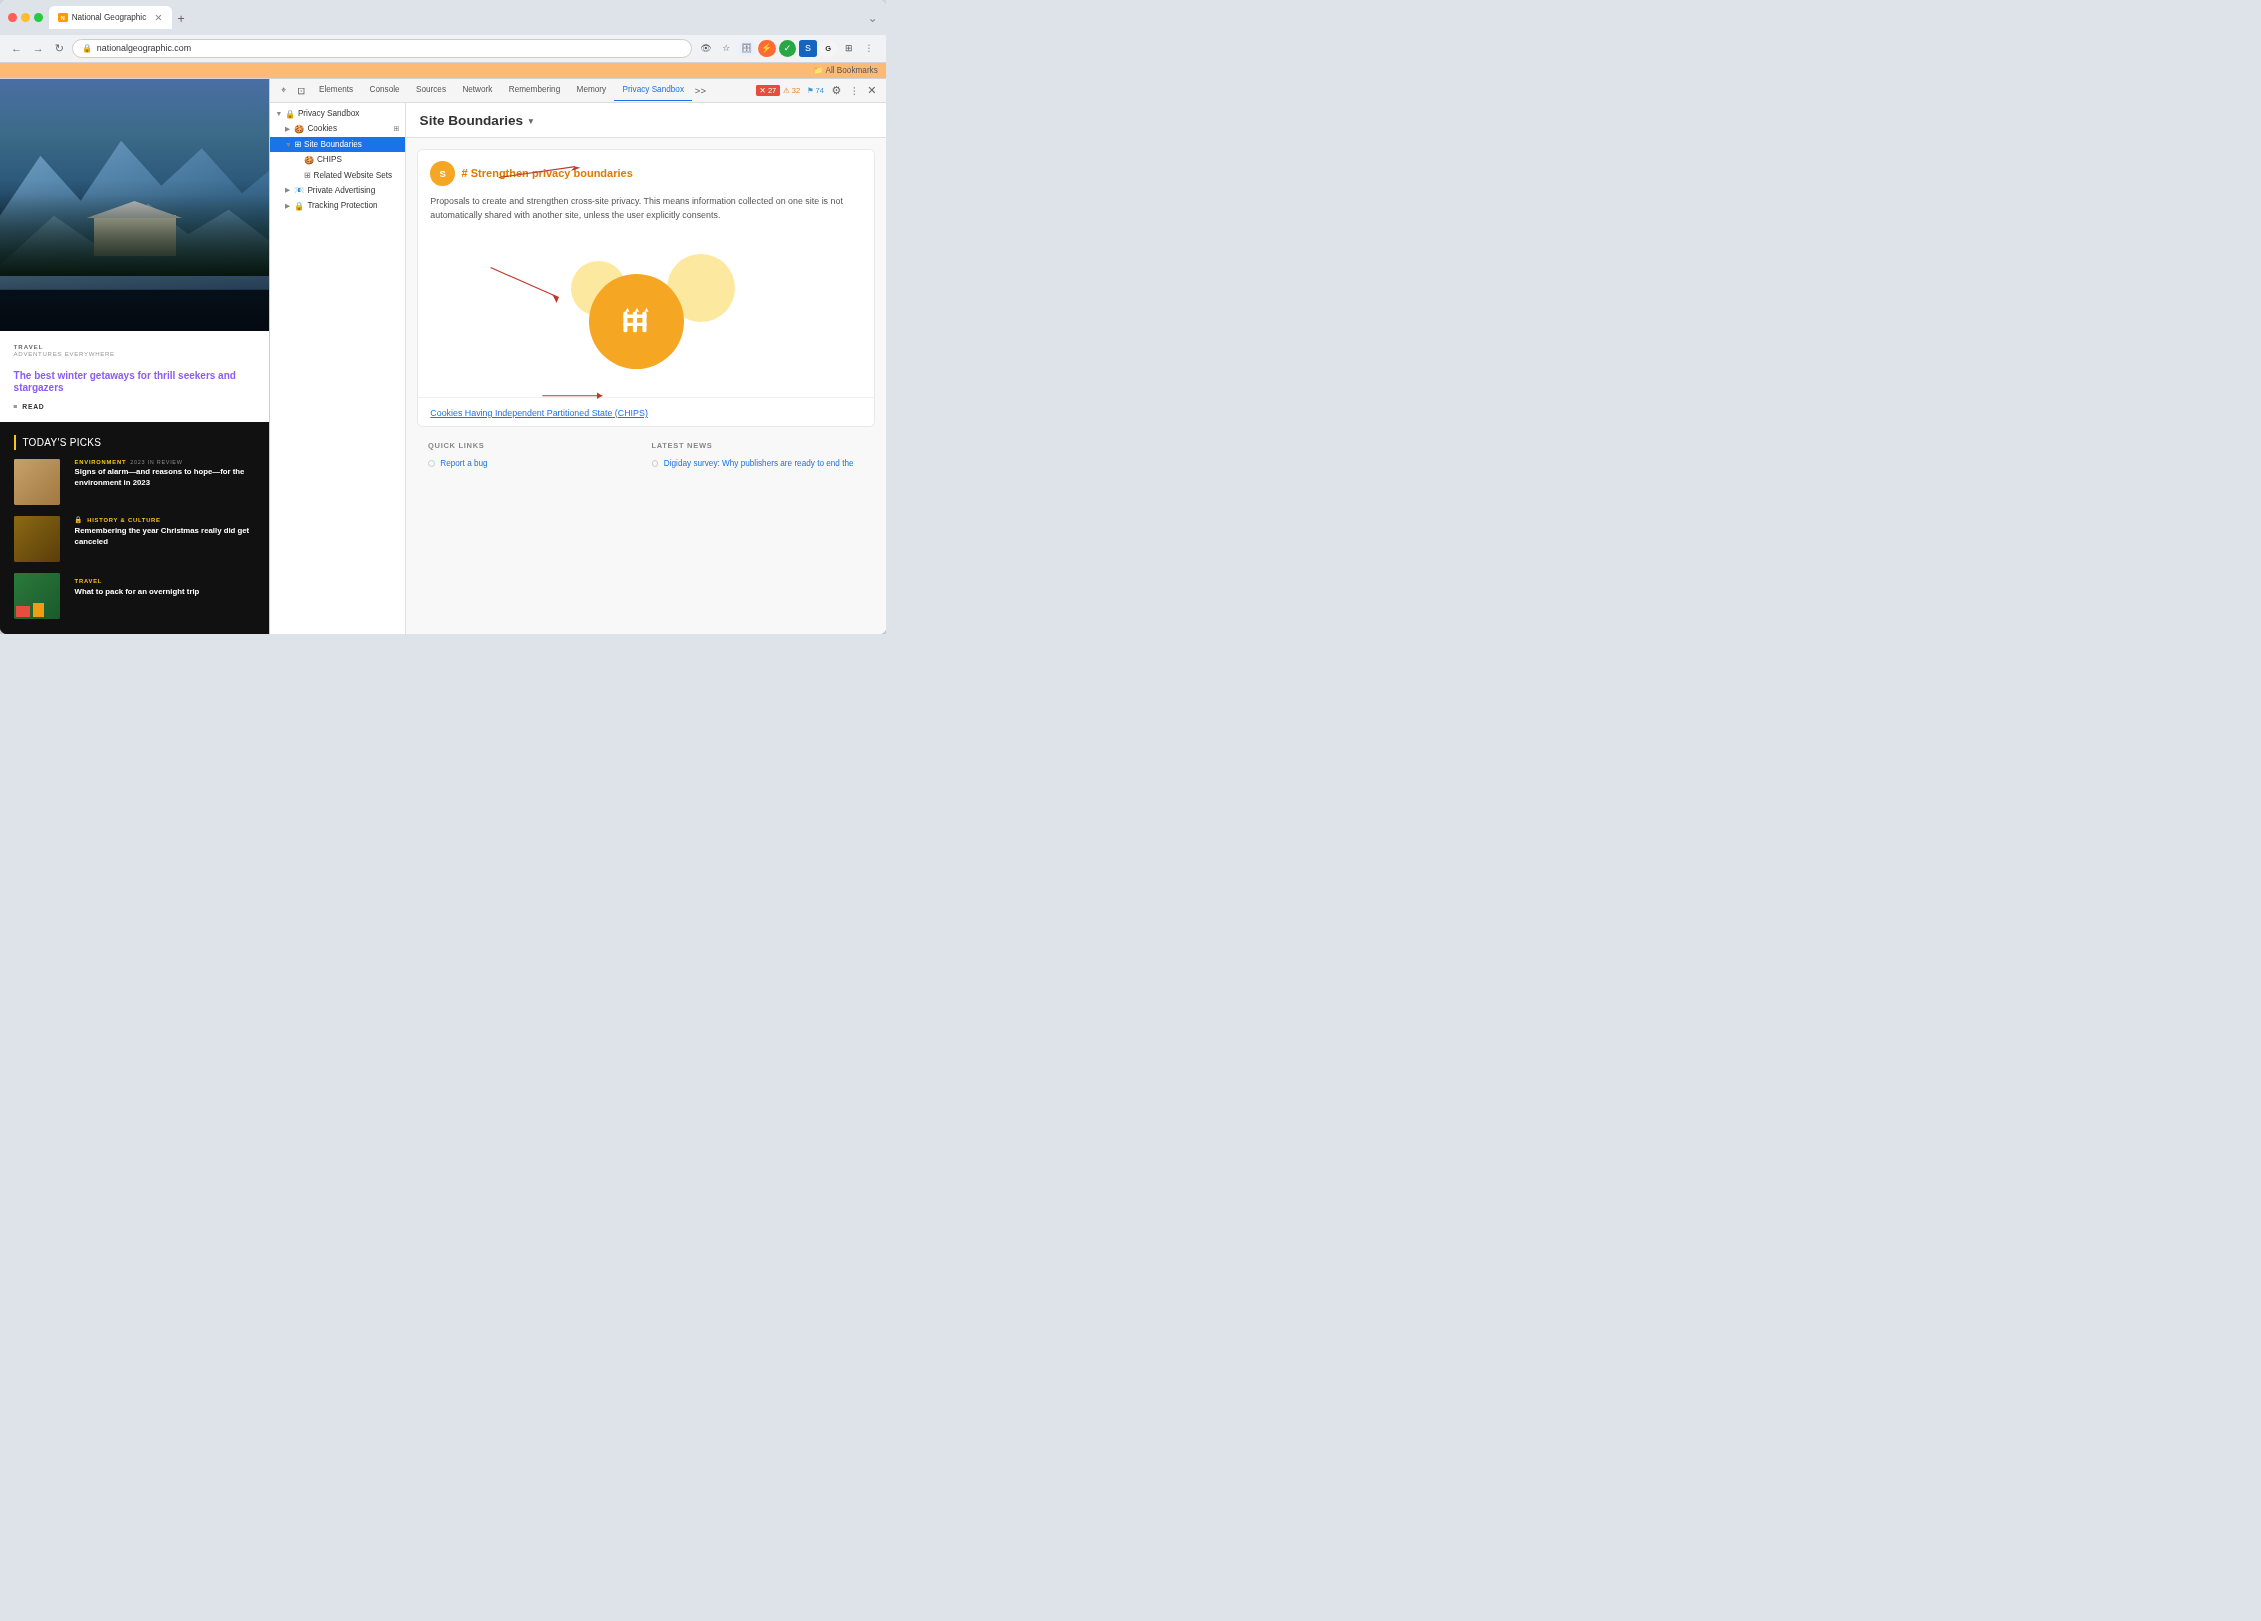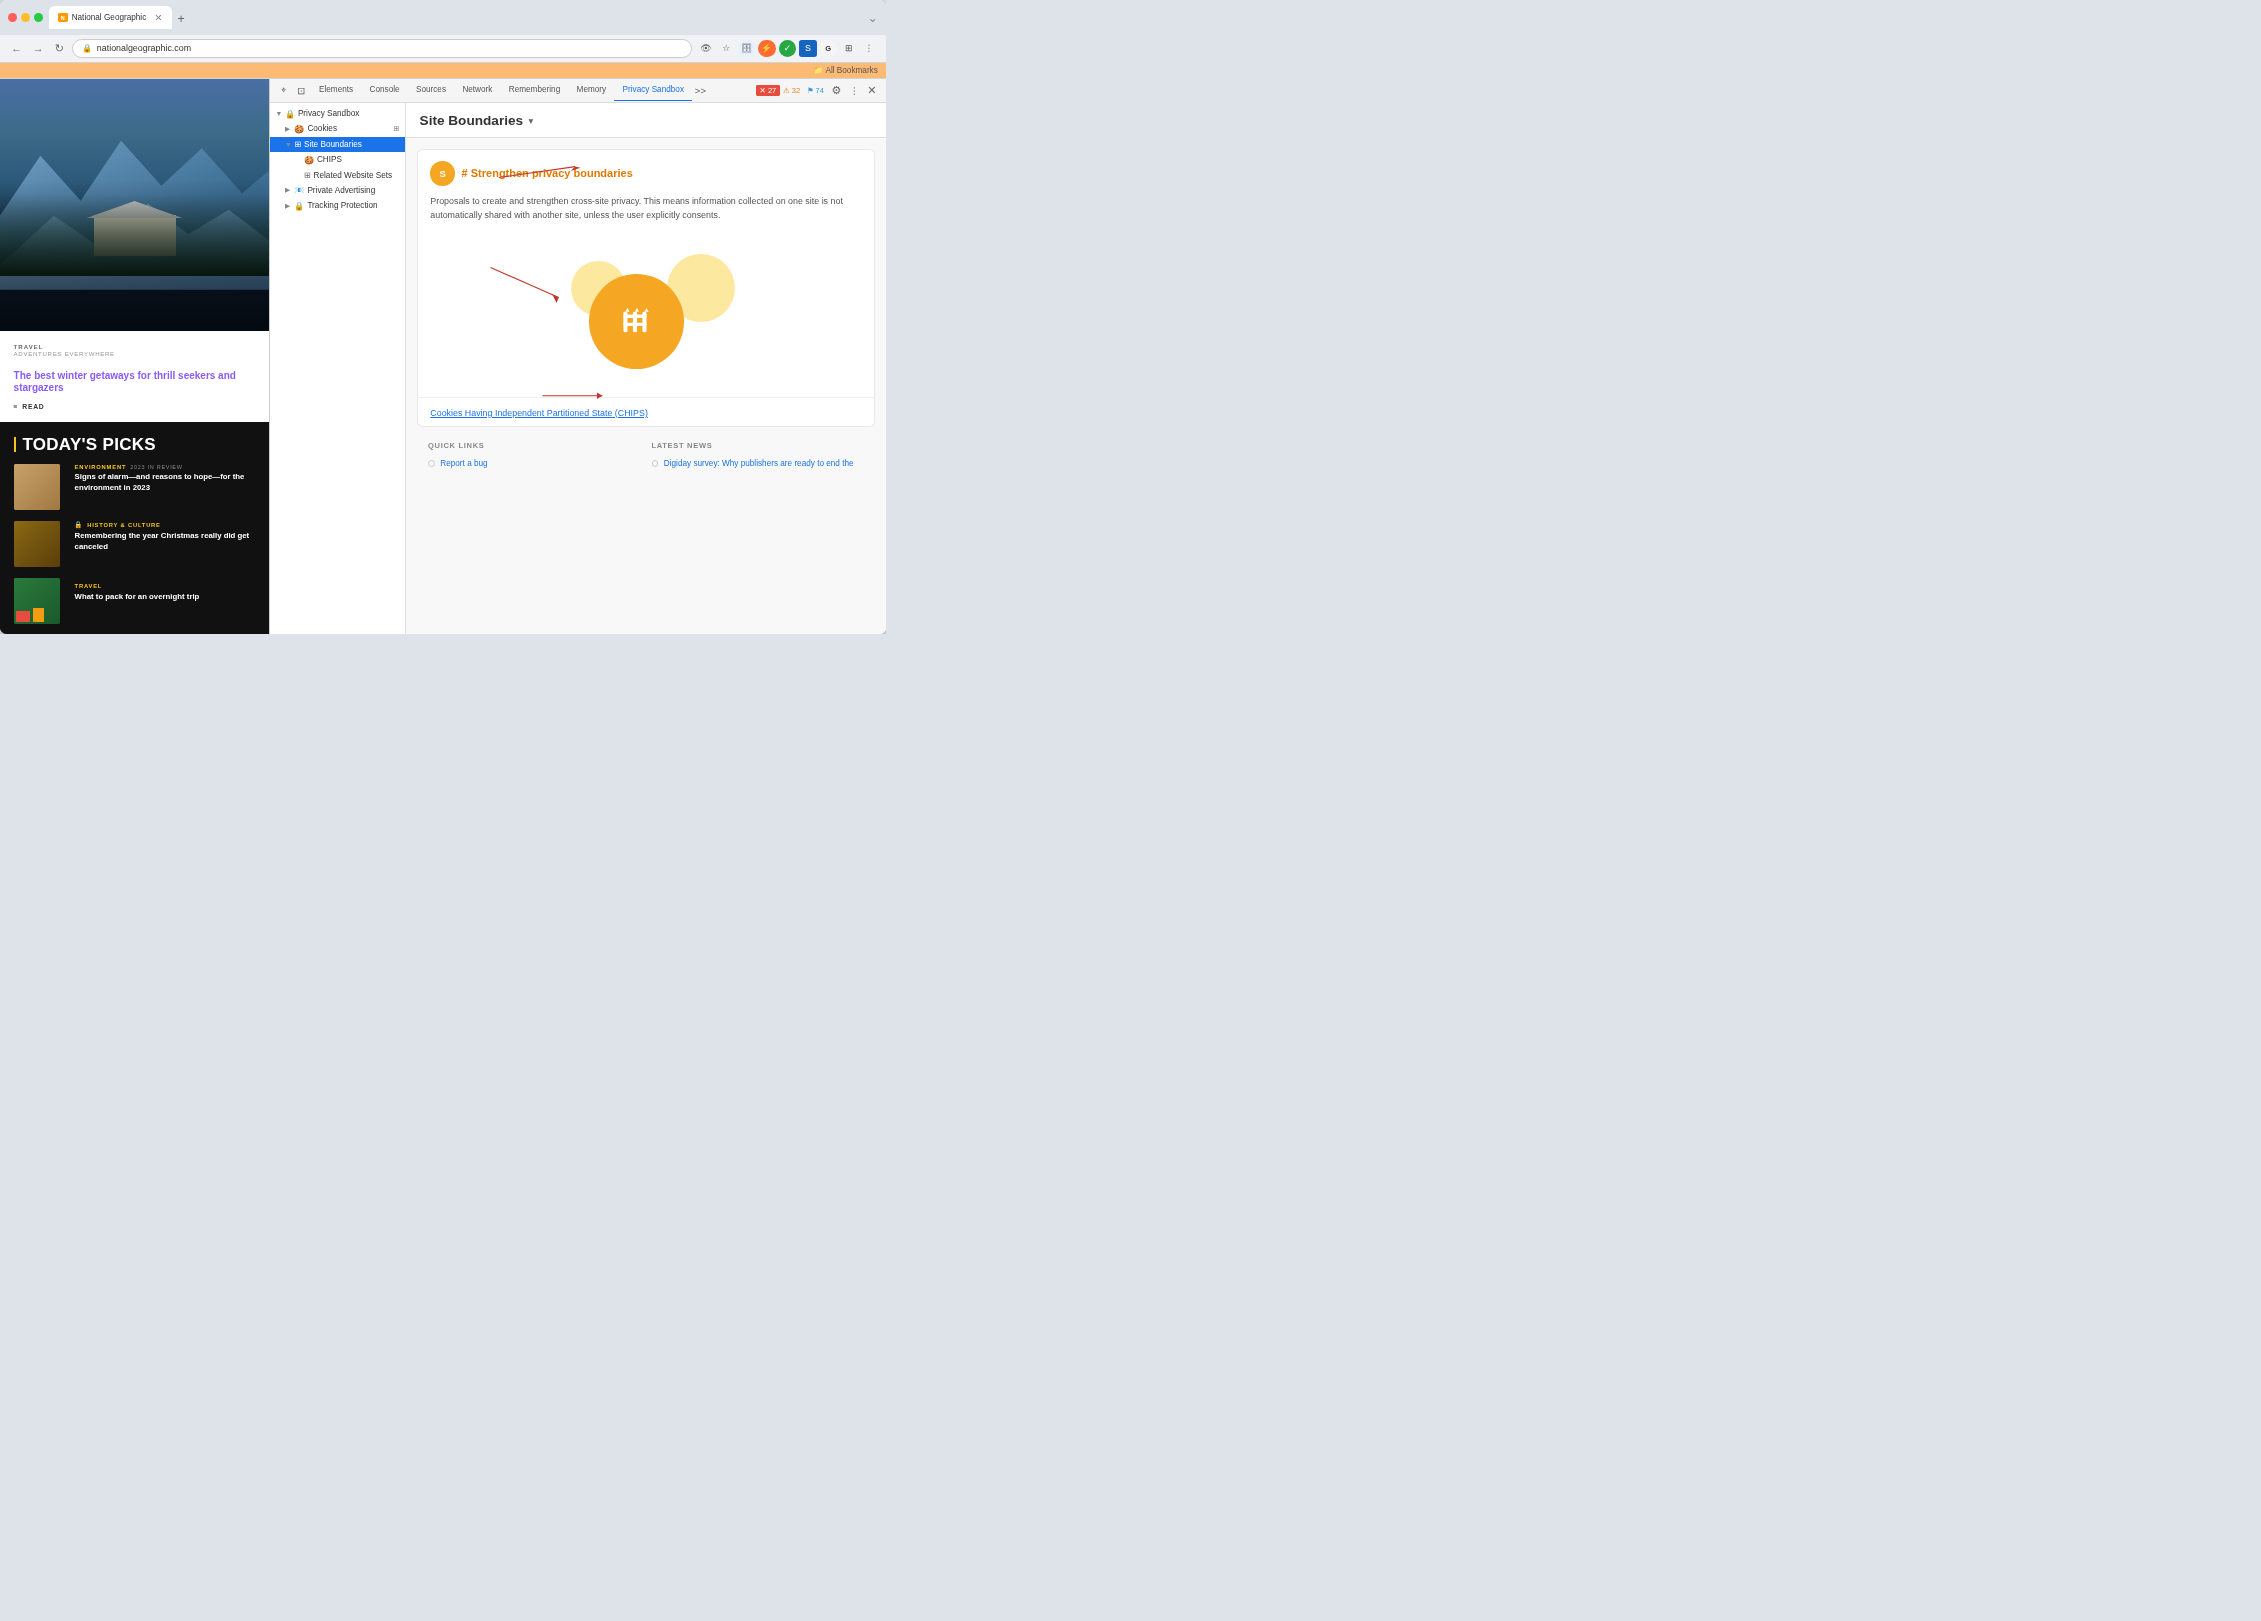--- a/index.html
+++ b/index.html
@@ -46,21 +46,21 @@
     .trees { position: absolute; bottom: 55px; left: 0; right: 0; height: 82px; background: linear-gradient(to bottom, transparent, #0d2818 100%); }
     .hero-card { background: #fff; padding: 12.3px 13.6px; }
     .hero-category { font-size: 6.1px; font-weight: 700; letter-spacing: 1px; color: #666; text-transform: uppercase; }
     .hero-subcategory { font-size: 6.1px; color: #999; text-transform: uppercase; letter-spacing: 0.7px; }
     .hero-title { font-size: 10px; font-weight: 700; color: #8b5cf6; line-height: 1.25; margin-top: 13px; }
     .hero-read { display: flex; align-items: center; gap: 4.1px; margin-top: 8.2px; font-size: 6.8px; font-weight: 600; letter-spacing: 0.7px; color: #333; }
 
     .todays-picks { background: #111; padding: 12.3px 13.6px; }
     .picks-header { display: flex; align-items: center; gap: 6.8px; margin-bottom: 9.5px; }
     .picks-accent { width: 2px; height: 15px; background: #f5c518; flex-shrink: 0; }
-    .picks-title { font-size: 17px; font-weight: 700; color: #fff; letter-spacing: 0.3px; text-transform: uppercase; }
+    .picks-title { font-size: 10px; font-weight: 400; color: #fff; letter-spacing: 0.3px; text-transform: uppercase; }
 
     .pick-item { display: flex; gap: 15px; margin-bottom: 11px; align-items: flex-start; }
     .pick-thumb { width: 46px; height: 46px; border-radius: 1.4px; flex-shrink: 0; overflow: hidden; }
     .pick-thumb-env { background: linear-gradient(135deg, #c8a06a, #a07840); }
     .pick-thumb-hist { background: linear-gradient(135deg, #8B6914, #5a3e0a); }
     .pick-thumb-travel { background: linear-gradient(135deg, #2a7a3b, #1a5a2b); display: flex; align-items: flex-end; }
     .pick-content { flex: 1; }
     .pick-cat { font-size: 5.8px; font-weight: 700; letter-spacing: 0.8px; color: #f5c518; text-transform: uppercase; }
     .pick-cat-sub { font-size: 5.5px; color: #888; text-transform: uppercase; letter-spacing: 0.7px; }
     .pick-title { font-size: 7.8px; font-weight: 600; color: #fff; line-height: 1.35; margin-top: 2px; }

